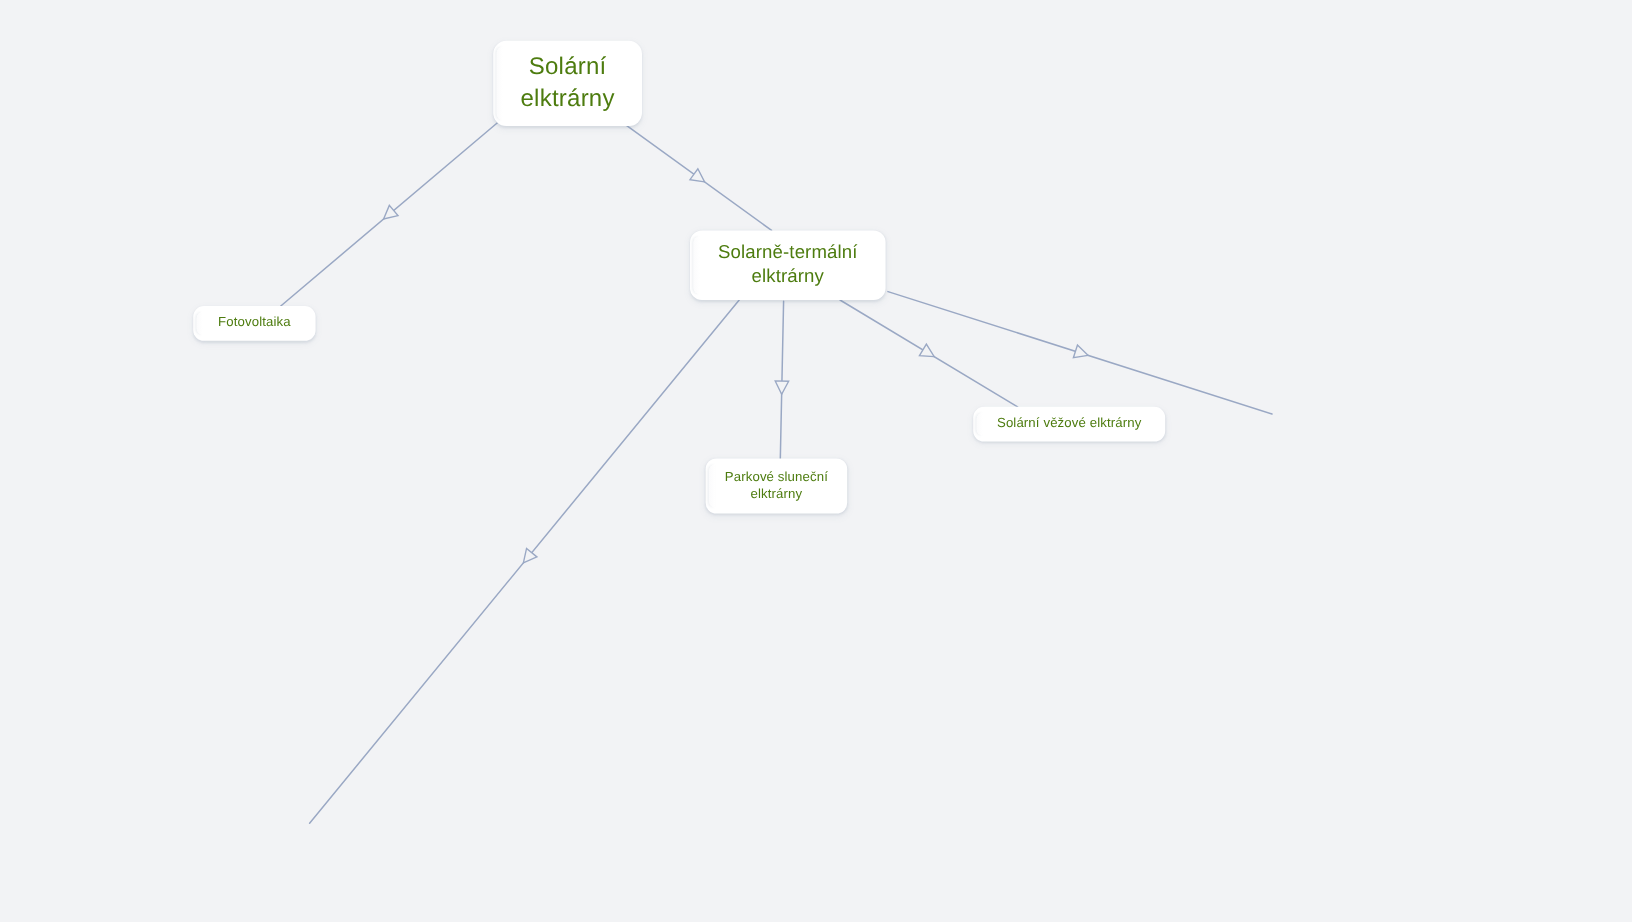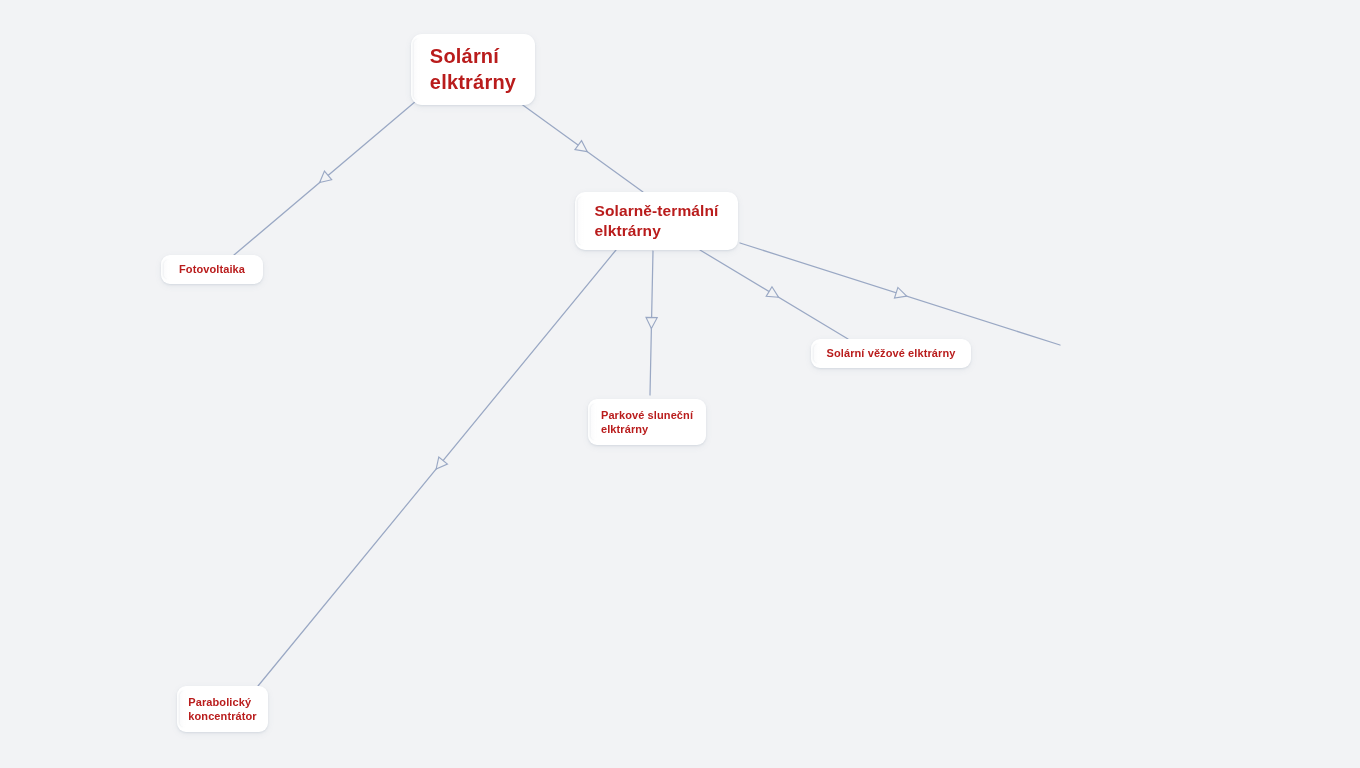--- a/index.html
+++ b/index.html
@@ -31,22 +31,23 @@
     position: absolute;
     left: 0; top: 0;
     width: 1360px;
     height: 768px;
   }
   .node {
     position: absolute;
     box-sizing: border-box;
     background: #ffffff;
     border-radius: 9px;
-    color: #b91c1c;
-    font-weight: bold;
+    color: #4d7c0f;
+    font-weight: normal;
+    text-align: center;
     display: flex;
     align-items: center;
     justify-content: center;
     line-height: 1.28;
     letter-spacing: 0.1px;
     box-shadow: 0 1px 2px rgba(120,135,160,0.16),
                 0 2px 6px rgba(120,135,160,0.10);
   }
   
   .node::before {
@@ -120,25 +121,21 @@
         <span class="label">Solární
 elktrárny</span>
       </div>
       <div class="node lvl2" style="left: 161px; top: 255px; width: 102px; height: 29px;">
         <span class="label">Fotovoltaika</span>
       </div>
       <div class="node lvl1 two-line" style="left: 575px; top: 192px; width: 163px; height: 58px;">
         <span class="label">Solarně-termální
 elktrárny</span>
       </div>
-      <div class="node lvl2 two-line" style="left: 177px; top: 686px; width: 91px; height: 46px;">
-        <span class="label">Parabolický
-koncentrátor</span>
-      </div>
-      <div class="node lvl2 two-line" style="left: 588px; top: 399px; width: 118px; height: 46px;">
+      <div class="node lvl2 two-line" style="left: 588px; top: 382px; width: 118px; height: 46px;">
         <span class="label">Parkové sluneční
 elktrárny</span>
       </div>
       <div class="node lvl2" style="left: 791px; top: 339px; width: 160px; height: 29px; margin-left: 20px;">
         <span class="label">Solární věžové elktrárny</span>
       </div>
     </div>
 
 </div>
 

